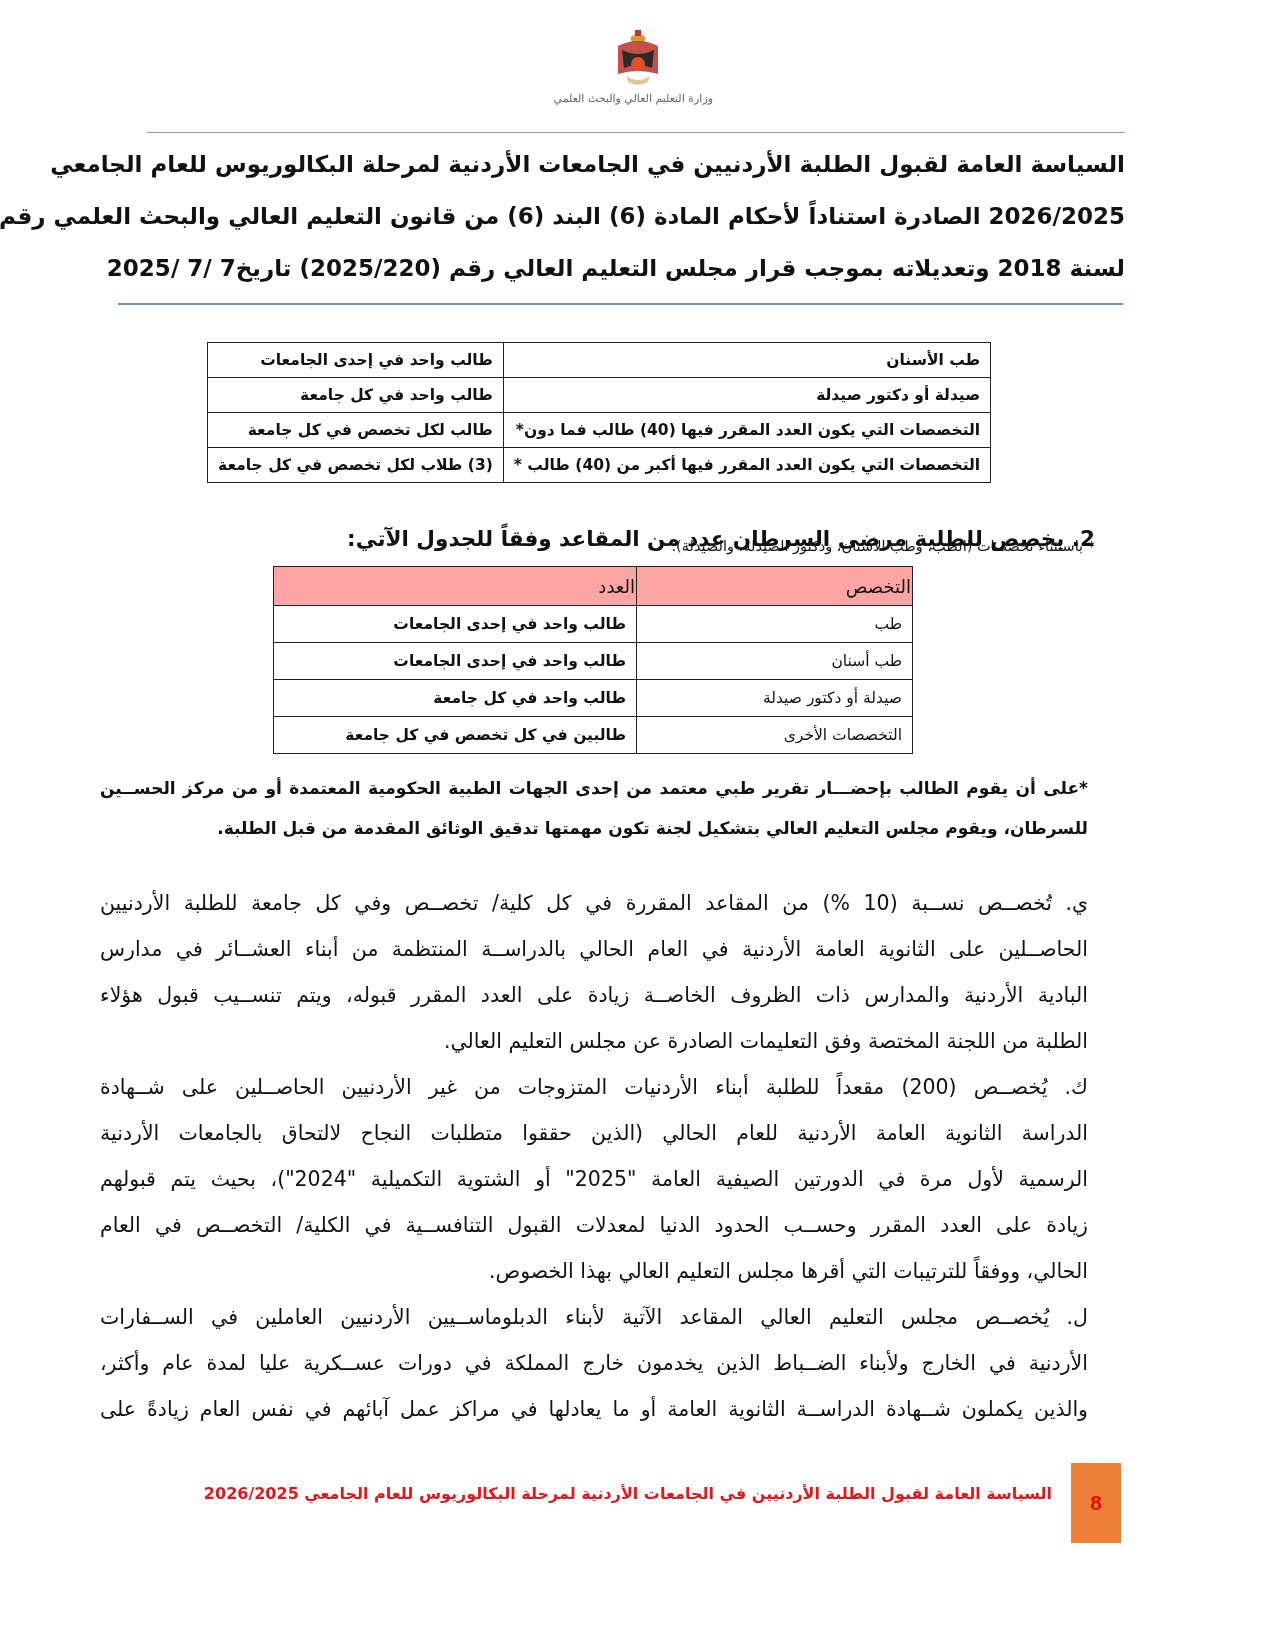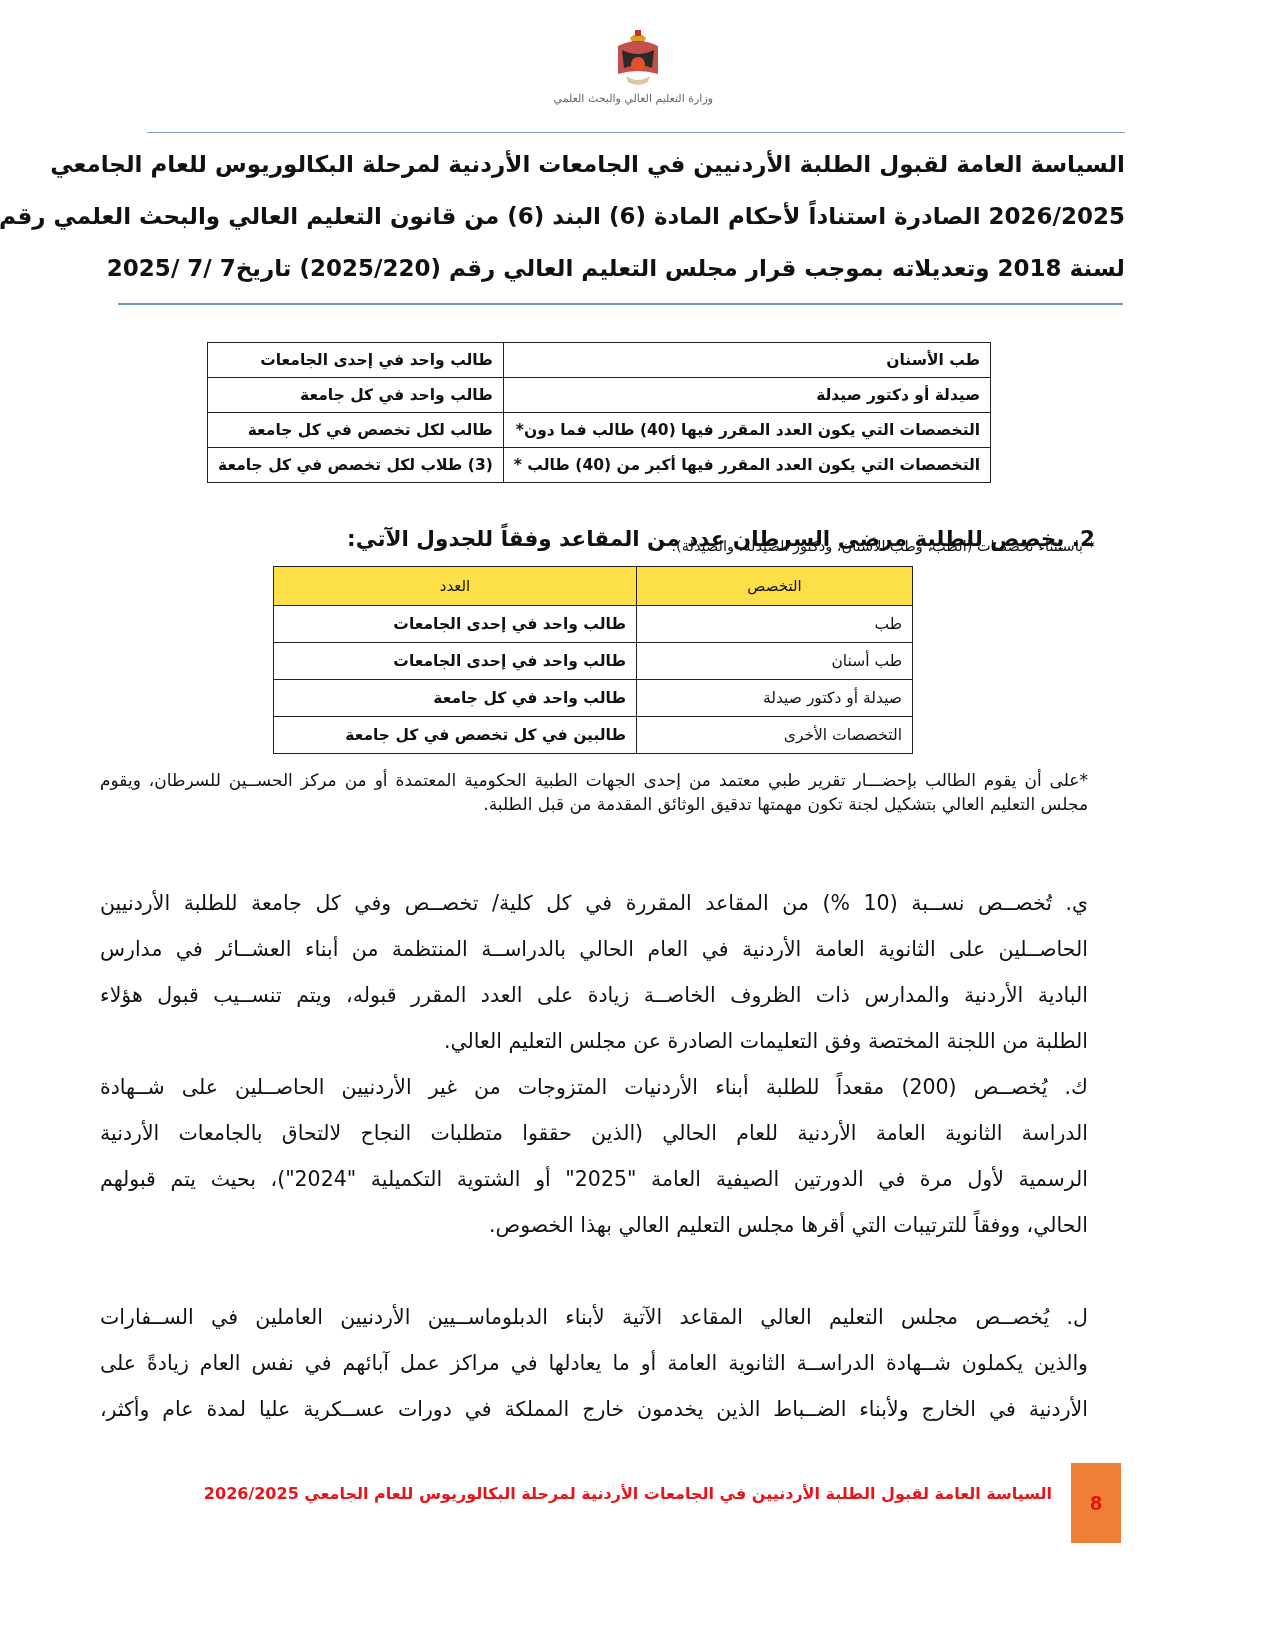--- a/index.html
+++ b/index.html
@@ -35,30 +35,30 @@
     }
     .t1 td.spec { width: 430px; font-weight: bold; }
 
     .footnote1 { position: absolute; left: 300px; width: 795px; top: 490px; font-size: 14.5px; text-align: right; white-space: nowrap; margin-top: 48px; }
 
     .section2 { position: absolute; left: 300px; width: 795px; top: 526px; font-size: 21.5px; font-weight: bold; text-align: right; white-space: nowrap; }
 
     
     .t2 { position: absolute; left: 273px; top: 566px; width: 640px; }
     .t2 th {
-      background: #fde047; border: 1.5px solid #222; font-size: 15px; font-weight: normal;
-      height: 36px; text-align: center;
+      background: #fca5a5; border: 1.5px solid #222; font-size: 18px; font-weight: normal;
+      height: 36px; text-align: right;
     }
     .t2 td {
       border: 1.5px solid #222; font-size: 15.5px; font-weight: bold; height: 36px;
       padding: 0 10px; text-align: right; white-space: nowrap;
     }
     .t2 td.spec { width: 255px; font-weight: normal; }
 
-    .note2 { position: absolute; left: 100px; width: 988px; top: 768px; font-size: 17px; font-weight: normal; line-height: 24px; text-align: justify; }
+    .note2 { position: absolute; left: 100px; width: 988px; top: 768px; font-size: 17px; font-weight: bold; line-height: 40px; text-align: justify; }
 
     .para { position: absolute; left: 100px; width: 988px; font-size: 20.5px; font-weight: normal; line-height: 46px; text-align: justify; text-align-last: right; }
     .para .l { display: block; text-align: justify; text-align-last: justify; white-space: nowrap; }
     .para .l.last { text-align-last: right; }
     .p-ya { top: 880px; }
     .p-kaf { top: 1064px; }
     .p-lam { top: 1294px; }
 
     
     .footer-title { position: absolute; left: 240px; width: 812px; top: 1484px; font-size: 16px; font-weight: bold; color: #e8141a; text-align: right; white-space: nowrap; }
@@ -151,23 +151,24 @@
   <span class="l">ي. تُخصــص نســبة (10 %) من المقاعد المقررة في كل كلية/ تخصــص وفي كل جامعة للطلبة الأردنيين</span>
   <span class="l">الحاصــلين على الثانوية العامة الأردنية في العام الحالي بالدراســة المنتظمة من أبناء العشــائر في مدارس</span>
   <span class="l">البادية الأردنية والمدارس ذات الظروف الخاصــة زيادة على العدد المقرر قبوله، ويتم تنســيب قبول هؤلاء</span>
   <span class="l last">الطلبة من اللجنة المختصة وفق التعليمات الصادرة عن مجلس التعليم العالي.</span>
 </div>
 
 <div class="para p-kaf rtl">
   <span class="l">ك. يُخصــص (200) مقعداً للطلبة أبناء الأردنيات المتزوجات من غير الأردنيين الحاصــلين على شــهادة</span>
   <span class="l">الدراسة الثانوية العامة الأردنية للعام الحالي (الذين حققوا متطلبات النجاح لالتحاق بالجامعات الأردنية</span>
   <span class="l">الرسمية لأول مرة في الدورتين الصيفية العامة "2025" أو الشتوية التكميلية "2024")، بحيث يتم قبولهم</span>
+  <span class="l">زيادة على العدد المقرر وحســب الحدود الدنيا لمعدلات القبول التنافســية في الكلية/ التخصــص في العام</span>
   <span class="l last">الحالي، ووفقاً للترتيبات التي أقرها مجلس التعليم العالي بهذا الخصوص.</span>
 </div>
 
 <div class="para p-lam rtl">
   <span class="l">ل. يُخصــص مجلس التعليم العالي المقاعد الآتية لأبناء الدبلوماســيين الأردنيين العاملين في الســفارات</span>
+  <span class="l">الأردنية في الخارج ولأبناء الضــباط الذين يخدمون خارج المملكة في دورات عســكرية عليا لمدة عام وأكثر،</span>
   <span class="l">والذين يكملون شــهادة الدراســة الثانوية العامة أو ما يعادلها في مراكز عمل آبائهم في نفس العام زيادةً على</span>
-  <span class="l">الأردنية في الخارج ولأبناء الضــباط الذين يخدمون خارج المملكة في دورات عســكرية عليا لمدة عام وأكثر،</span>
 </div>
 
 <div class="footer-title rtl" style="color: rgb(232, 20, 26);">السياسة العامة لقبول الطلبة الأردنيين في الجامعات الأردنية لمرحلة البكالوريوس للعام الجامعي 2026/2025</div>
 <div class="page-num" style="background: rgb(239, 127, 54);">8</div>
 
 </body></html>

